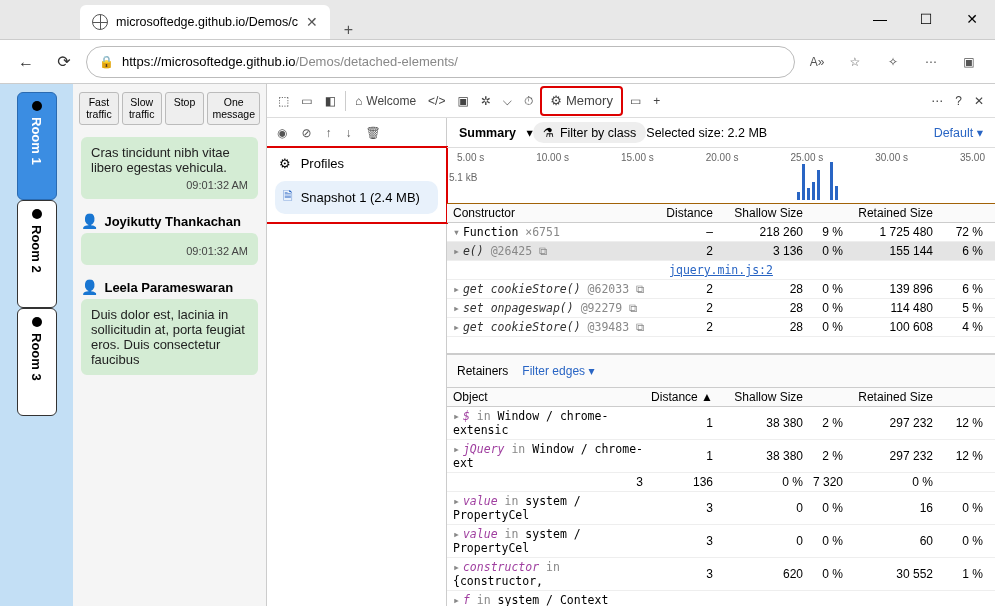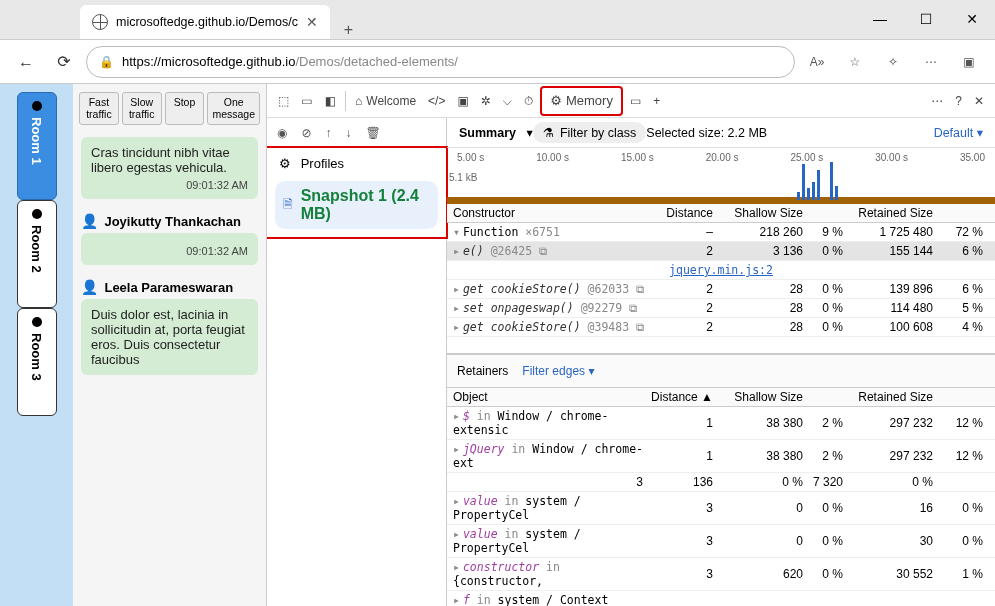--- a/index.html
+++ b/index.html
@@ -52,30 +52,30 @@
   .dt-body { flex: 1; display: flex; overflow: hidden; }
   
   
   .profiles-col { width: 180px; border-right: 1px solid #ccc; display: flex; flex-direction: column; }
   .prof-toolbar { height: 30px; display: flex; align-items: center; gap: 14px; padding: 0 10px; border-bottom: 1px solid #ddd; }
   .prof-toolbar span { color: #555; }
   .prof-box { border: 2px solid #d00; margin: -2px; flex: 0 0 auto; }
   .prof-head { display: flex; align-items: center; gap: 10px; padding: 8px 12px; font-size: 13px; }
   .prof-sub { padding: 10px 12px 6px; color: #777; font-size: 12px; }
   .snapshot-row { display: flex; align-items: center; background: #e8f1fb; border-radius: 10px; margin: 2px 8px 8px; padding: 6px 8px; gap: 8px; }
-  .snap-name { color: #15803d; font-size: 16px; font-weight: bold; }
+  .snap-name { color: #000000; font-size: 13px; }
   
   
   .mem-col { flex: 1; display: flex; flex-direction: column; overflow: hidden; }
   .mem-toolbar { height: 30px; display: flex; align-items: center; gap: 0; padding: 0 12px; border-bottom: 1px solid #ddd; font-size: 12.5px; }
   .pill { background: #eee; border-radius: 12px; padding: 3px 10px; display: flex; align-items: center; gap: 6px; }
   .drop::after { content: " ▾"; }
   .link { color: #2965c4; }
   
-  .timeline { height: 56px; border-bottom: 7px solid #a16207; position: relative; font-size: 10px; color: #666; }
+  .timeline { height: 56px; border-bottom: 1px solid #a16207; position: relative; font-size: 10px; color: #666; }
   .tl-ticks { display: flex; justify-content: space-between; padding: 4px 10px 0; }
   .tl-y { position: absolute; left: 2px; top: 24px; }
   .tl-bars { position: absolute; left: 350px; top: 14px; display: flex; gap: 2px; align-items: flex-end; height: 38px; }
   .tl-bars .b { width: 3px; background: #2965c4; }
   
   .grid { flex: 1; overflow: auto; font-size: 12px; }
   .grid-head, .grid-row { display: grid; grid-template-columns: 1fr 70px 90px 40px 90px 50px; align-items: center; padding: 2px 6px; border-bottom: 1px solid #eee; }
   .grid-head { background: #fafafa; border-bottom: 1px solid #ccc; font-weight: 500; position: sticky; top: 0; }
   .grid-row[data-highlight="sel"] { background: #e4e4e4; }
   .num { text-align: right; padding-right: 6px; }
@@ -342,21 +342,21 @@
               <div class="num">0</div>
               <div class="num">0 %</div>
               <div class="num">16</div>
               <div class="num">0 %</div>
             </div>
             <div class="grid-row">
               <div class="mono tri"><span class="purple">value</span> <span class="grey">in</span> system / PropertyCel</div>
               <div class="num">3</div>
               <div class="num">0</div>
               <div class="num">0 %</div>
-              <div class="num">30</div>
+              <div class="num">60</div>
               <div class="num">0 %</div>
             </div>
             <div class="grid-row">
               <div class="mono tri"><span class="purple">constructor</span> <span class="grey">in</span> {constructor,</div>
               <div class="num">3</div>
               <div class="num">620</div>
               <div class="num">0 %</div>
               <div class="num">30 552</div>
               <div class="num">1 %</div>
             </div>

